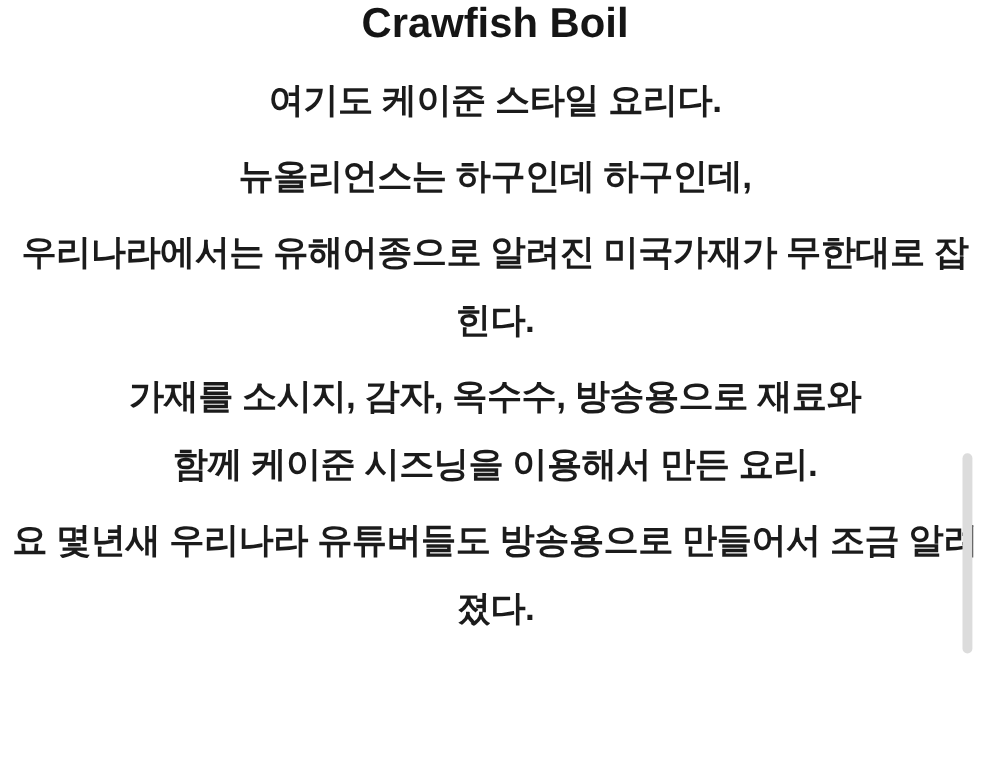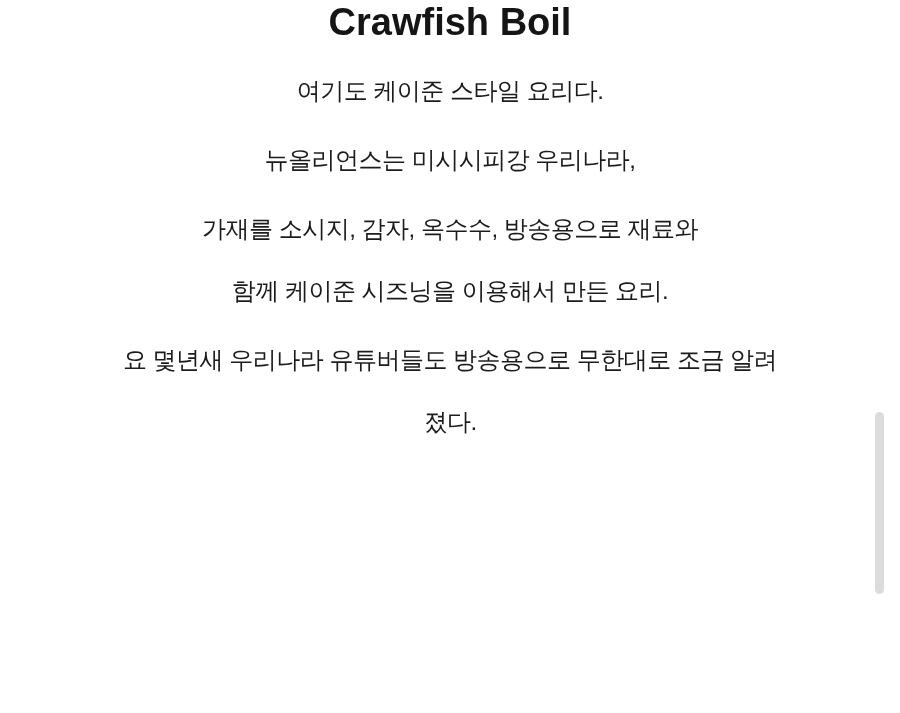--- a/index.html
+++ b/index.html
@@ -24,23 +24,23 @@
   }
   .post-title {
     font-size: 38px;
     line-height: 62px;
     font-weight: 700;
     color: #151515;
     margin: 0 0 7px 0;
     letter-spacing: 0;
   }
   .para {
-    font-size: 24px;
+    font-size: 32px;
     line-height: 62px;
-    font-weight: 400;
+    font-weight: 700;
     margin: 0 0 7px 0;
     white-space: pre-line; 
     letter-spacing: -0.5px;
   }
   .scroll-thumb {
     position: absolute;
     top: 412px;
     right: 16px;
     width: 9px;
     height: 182px;
@@ -49,24 +49,26 @@
   }
 </style>
 </head>
 <body>
 
 <div class="content">
   <h1 class="post-title">Crawfish Boil</h1>
 
   <p class="para">여기도 케이준 스타일 요리다.</p>
 
-  <p class="para">뉴올리언스는 미시시피강 우리나라,</p>
+  <p class="para">뉴올리언스는 하구인데 하구인데,</p>
 
+  <p class="para">우리나라에서는 유해어종으로 알려진 미국가재가 무한대로 잡
+힌다.</p>
 
   <p class="para">가재를 소시지, 감자, 옥수수, 방송용으로 재료와
 함께 케이준 시즈닝을 이용해서 만든 요리.</p>
 
-  <p class="para">요 몇년새 우리나라 유튜버들도 방송용으로 무한대로 조금 알려
+  <p class="para">요 몇년새 우리나라 유튜버들도 방송용으로 만들어서 조금 알려
 졌다.</p>
 
 </div>
 
 <div class="scroll-thumb"></div>
 
 </body></html>

